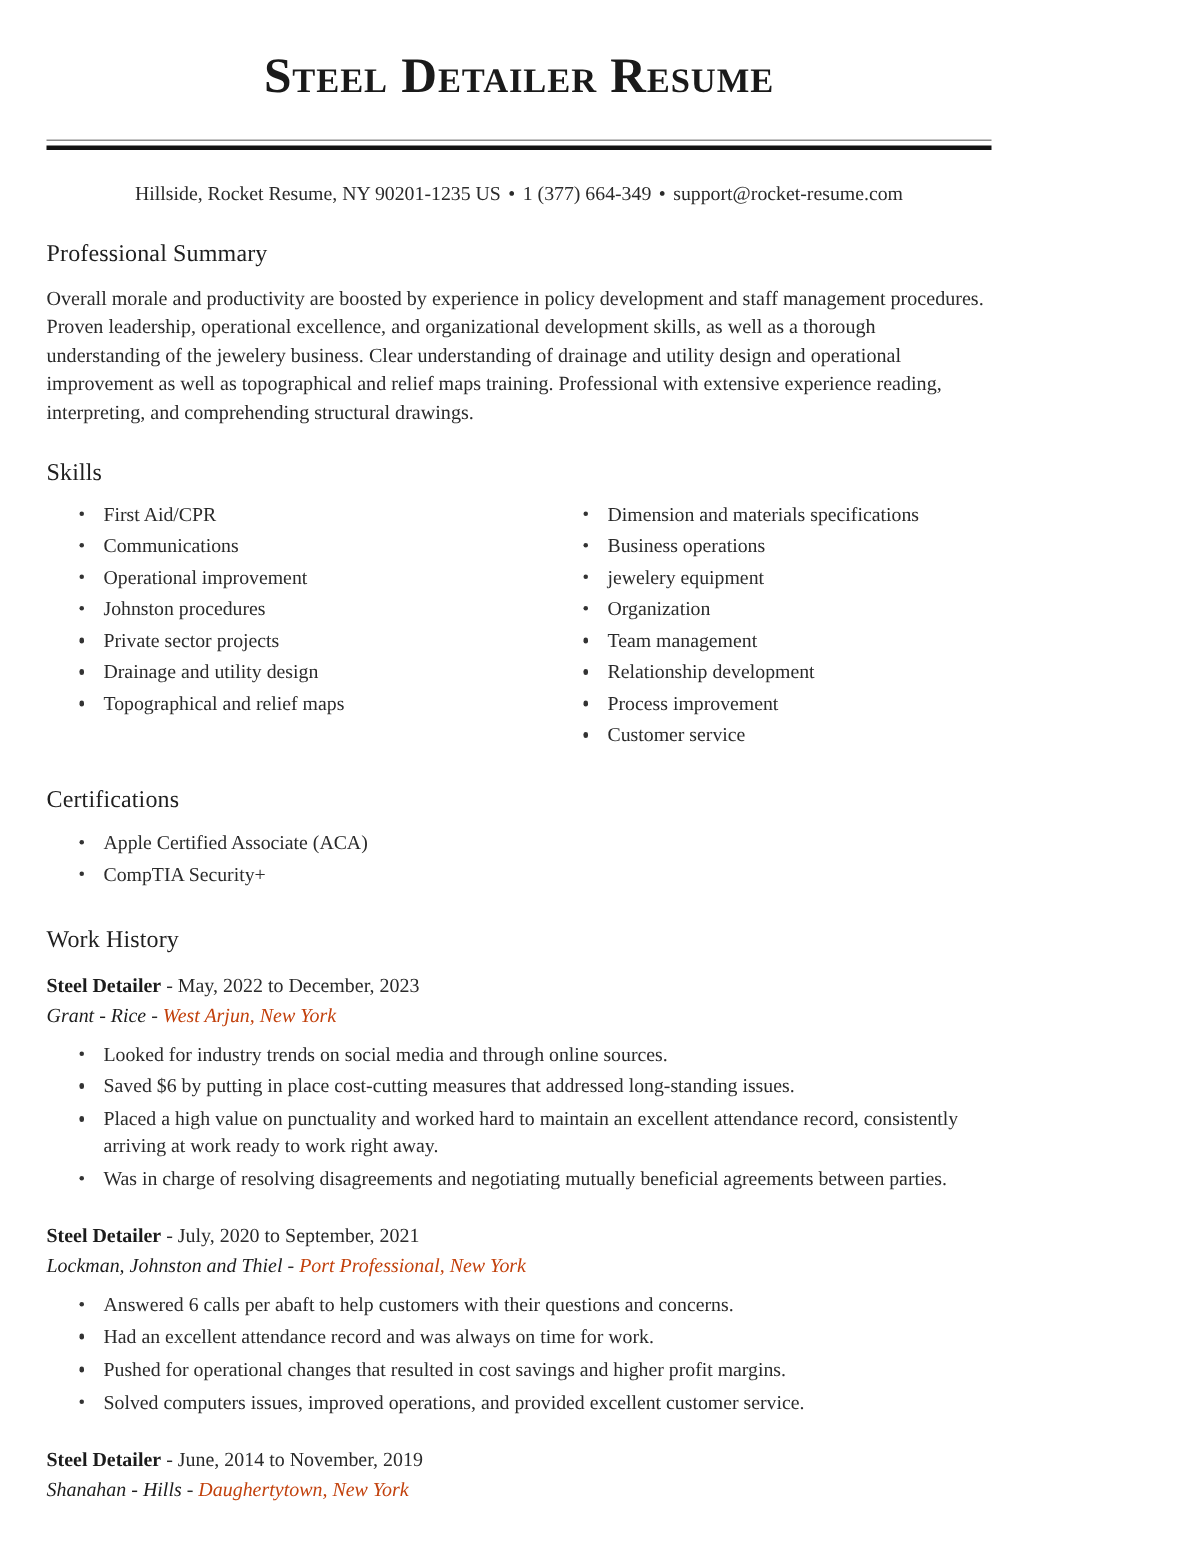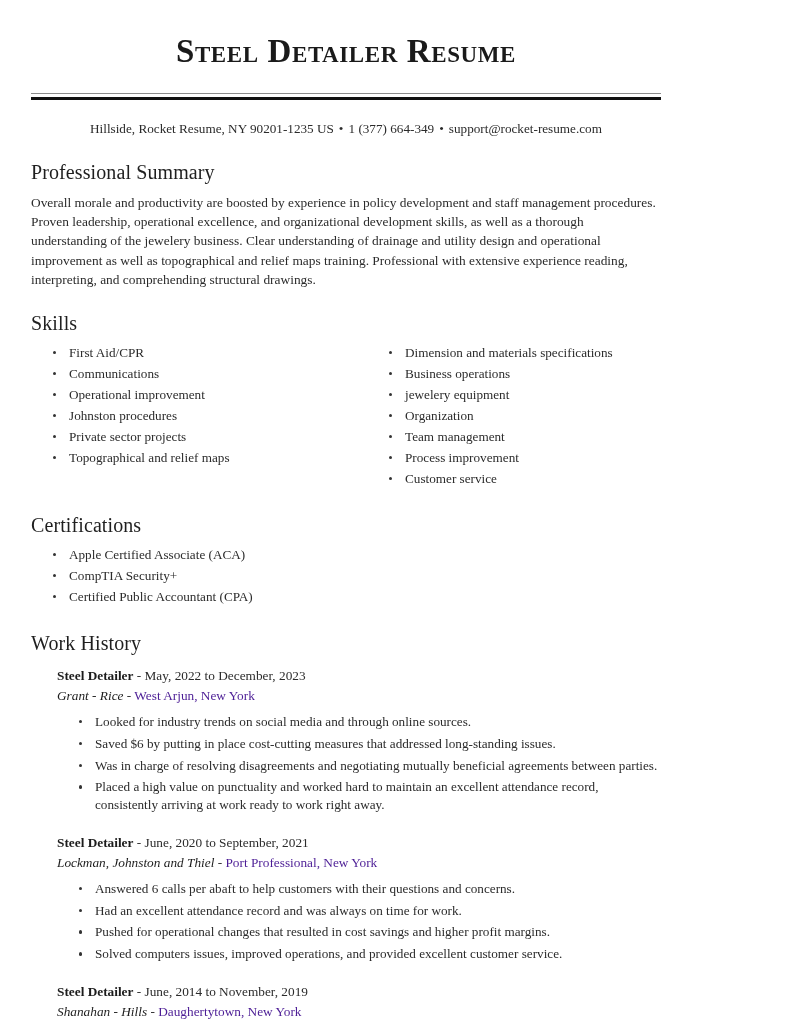--- a/index.html
+++ b/index.html
@@ -62,21 +62,21 @@
     padding: 0 5px;
     color: #2a2a2a;
   }
 
   
   .section {
     margin-top: 22px;
   }
   .section-title {
     margin: 0 0 9px 0;
-    font-size: 20px;
+    font-size: 16px;
     font-weight: normal;
     color: #1f1f1f;
     line-height: 1.2;
     letter-spacing: 0.1px;
   }
   .summary-text {
     margin: 0;
     font-size: 13.4px;
     line-height: 1.42;
     color: #2b2b2b;
@@ -116,42 +116,42 @@
     width: 50%;
     box-sizing: border-box;
   }
   .skills-cols .col.right {
     padding-left: 21px;
   }
 
   
   .job {
     margin-top: 15px;
-    margin-left: 26px;
   }
   .job:first-of-type {
     margin-top: 11px;
   }
   .job-line {
     font-size: 13.3px;
     line-height: 1.5;
     color: #2b2b2b;
   }
   .job-title {
     font-weight: bold;
     color: #1c1c1c;
   }
   .job-dates { color: #2b2b2b; }
   .job-company {
     font-weight: normal;
     font-style: italic;
     color: #1c1c1c;
   }
   .job-location {
-    color: #4c1d95;
+    font-style: italic;
+    color: #c2410c;
   }
   .dash { color: #2b2b2b; }
   .job .bullets {
     margin-top: 7px;
   }
   .job .bullets > li {
     padding-bottom: 4px;
     line-height: 1.35;
   }
 </style>
@@ -179,73 +179,74 @@
   <div class="section">
     <h2 class="section-title">Skills</h2>
     <div class="skills-cols">
       <div class="col left">
         <ul class="bullets">
           <li>First Aid/CPR</li>
           <li>Communications</li>
           <li>Operational improvement</li>
           <li>Johnston procedures</li>
           <li>Private sector projects</li>
+          <li>Drainage and utility design</li>
           <li>Topographical and relief maps</li>
         </ul>
       </div>
       <div class="col right">
         <ul class="bullets">
           <li>Dimension and materials specifications</li>
           <li>Business operations</li>
           <li>jewelery equipment</li>
           <li>Organization</li>
           <li>Team management</li>
+          <li>Relationship development</li>
           <li>Process improvement</li>
           <li>Customer service</li>
         </ul>
       </div>
     </div>
   </div>
 
   <div class="section">
     <h2 class="section-title">Certifications</h2>
     <ul class="bullets">
       <li>Apple Certified Associate (ACA)</li>
       <li>CompTIA Security+</li>
-      <li>Certified Public Accountant (CPA)</li>
     </ul>
   </div>
 
   <div class="section">
     <h2 class="section-title">Work History</h2>
 
     <div class="job">
       <div class="job-line">
         <span class="job-title">Steel Detailer</span>
         <span class="dash">-</span>
         <span class="job-dates">May, 2022 to December, 2023</span>
       </div>
       <div class="job-line">
         <span class="job-company">Grant - Rice</span>
         <span class="dash">-</span>
         <span class="job-location">West Arjun, New York</span>
       </div>
       <ul class="bullets">
         <li>Looked for industry trends on social media and through online sources.</li>
         <li>Saved $6 by putting in place cost-cutting measures that addressed long-standing issues.</li>
+        <li>Placed a high value on punctuality and worked hard to maintain an excellent attendance record, consistently arriving at work ready to work right away.</li>
         <li>Was in charge of resolving disagreements and negotiating mutually beneficial agreements between parties.</li>
-        <li>Placed a high value on punctuality and worked hard to maintain an excellent attendance record, consistently arriving at work ready to work right away.</li>
       </ul>
     </div>
 
     <div class="job">
       <div class="job-line">
         <span class="job-title">Steel Detailer</span>
         <span class="dash">-</span>
-        <span class="job-dates">June, 2020 to September, 2021</span>
+        <span class="job-dates">July, 2020 to September, 2021</span>
       </div>
       <div class="job-line">
         <span class="job-company">Lockman, Johnston and Thiel</span>
         <span class="dash">-</span>
         <span class="job-location">Port Professional, New York</span>
       </div>
       <ul class="bullets">
         <li>Answered 6 calls per abaft to help customers with their questions and concerns.</li>
         <li>Had an excellent attendance record and was always on time for work.</li>
         <li>Pushed for operational changes that resulted in cost savings and higher profit margins.</li>

